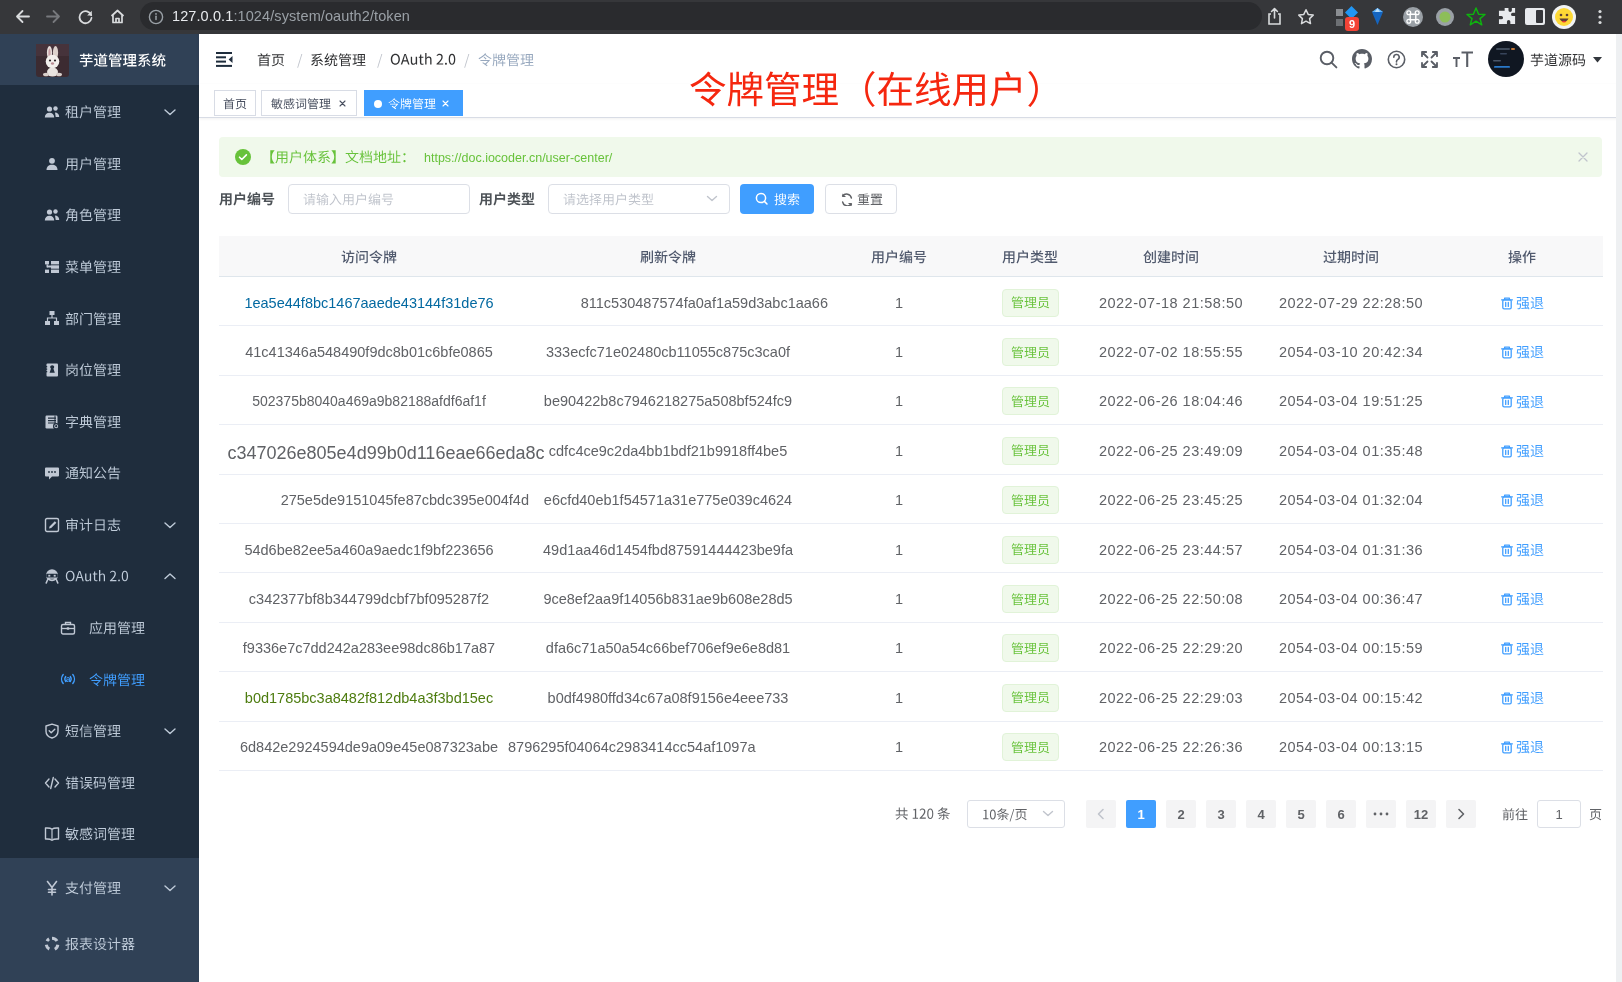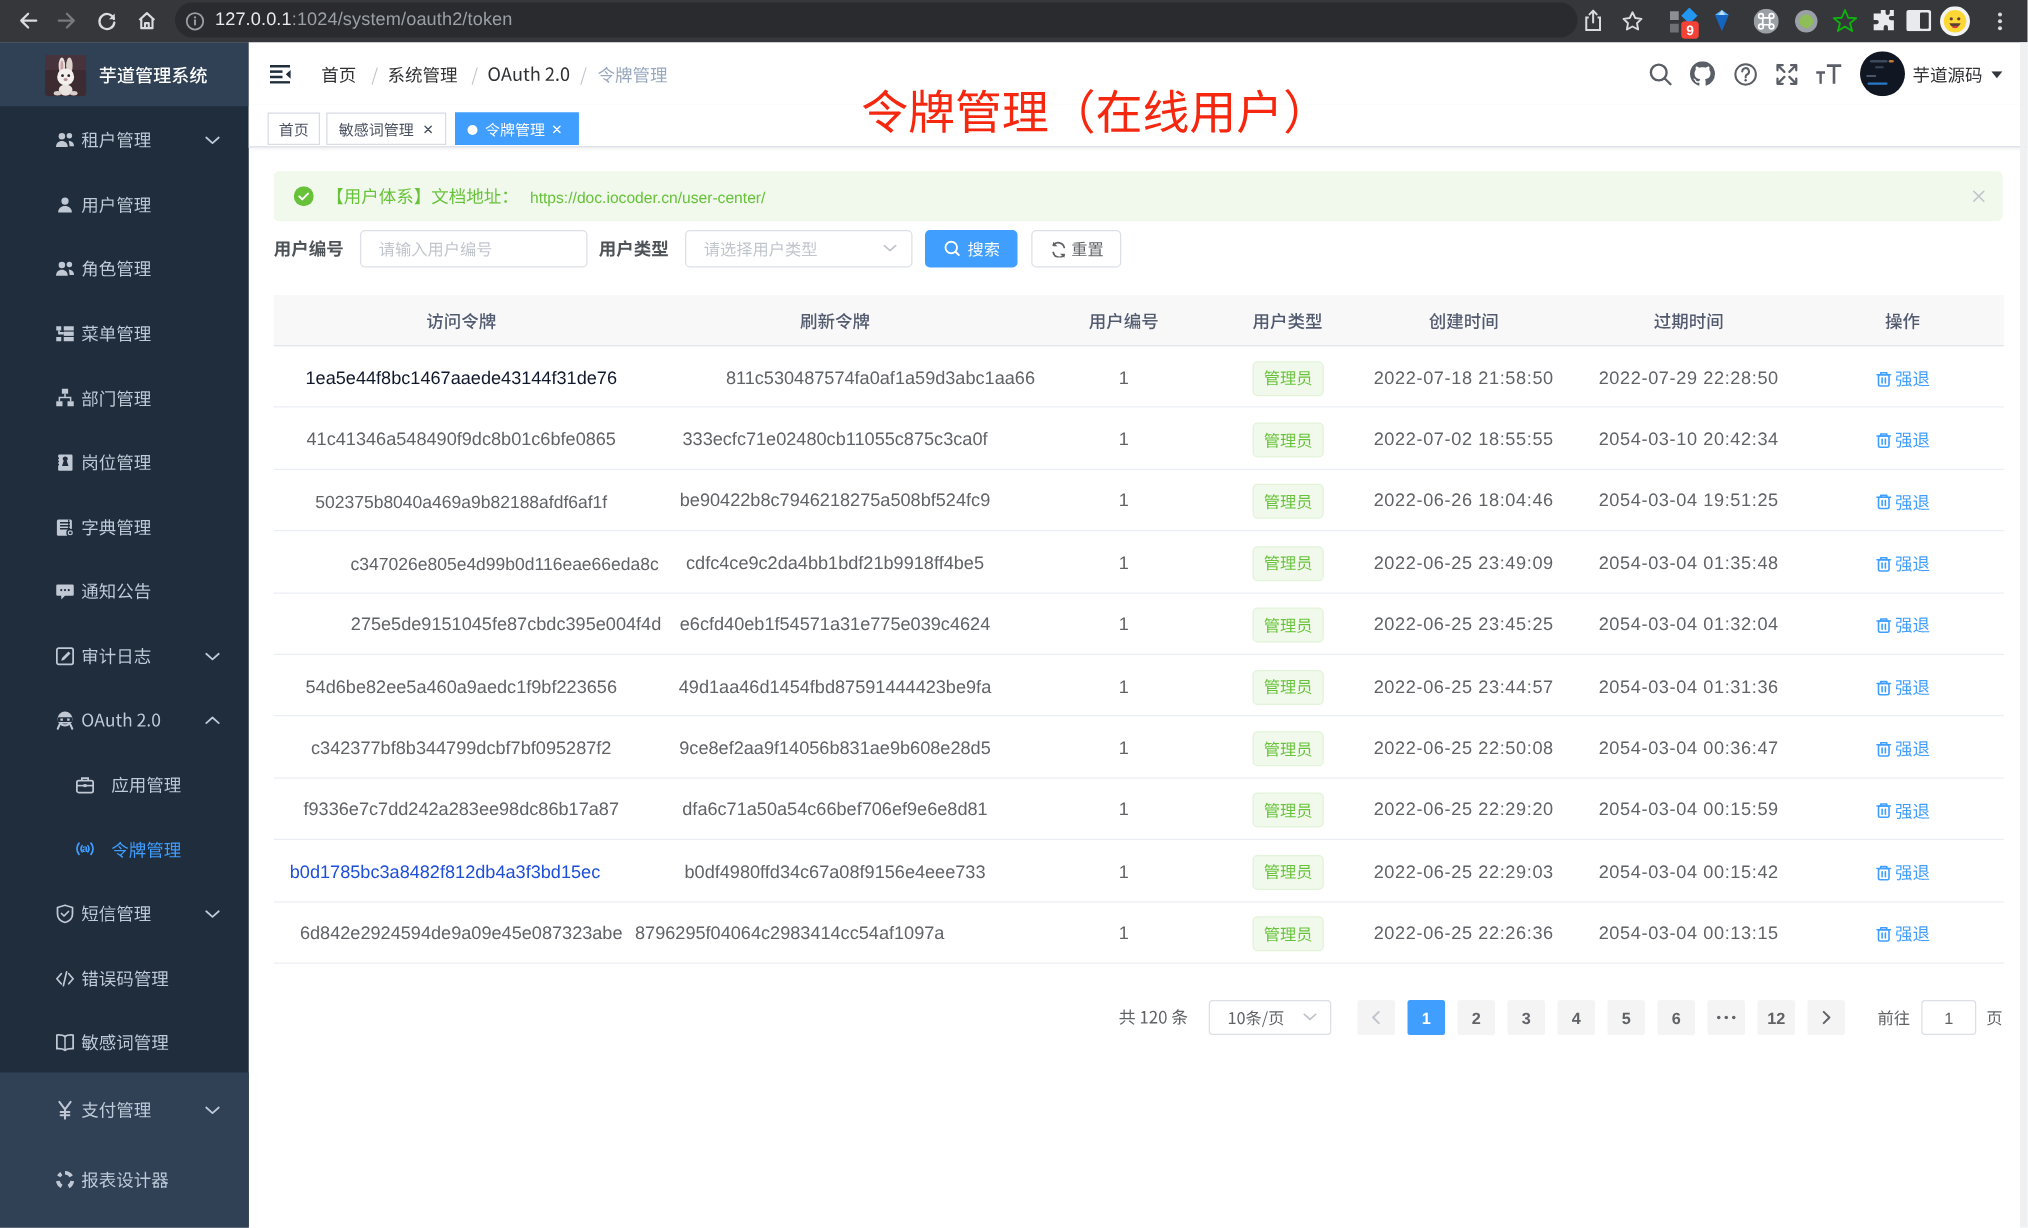--- a/index.html
+++ b/index.html
@@ -465,21 +465,21 @@
 <svg style="position:absolute;left:1143.0px;top:248.7px" width="58" height="21">
     <use href="#t38" fill="#515a6e"></use>
   </svg>
 <svg style="position:absolute;left:1323.0px;top:248.7px" width="58" height="21">
     <use href="#t39" fill="#515a6e"></use>
   </svg>
 <svg style="position:absolute;left:1508.0px;top:248.7px" width="30" height="21">
     <use href="#t40" fill="#515a6e"></use>
   </svg>
 <div class="abs" style="left:219px;top:277.0px;width:1384px;height:49.4px;border-bottom:1px solid #ebeef5"></div>
-<div class="abs" style="left:209px;top:294.5px;width:320px;font-size:14.5px;color:#0f172a;text-align:center">1ea5e44f8bc1467aaede43144f31de76</div>
+<div class="abs" style="left:209px;top:294.5px;width:320px;font-size:14.5px;color:#0369a1;text-align:center">1ea5e44f8bc1467aaede43144f31de76</div>
 <div class="abs" style="left:508px;top:294.5px;width:320px;font-size:14.5px;color:#606266;text-align:right">811c530487574fa0af1a59d3abc1aa66</div>
 <div class="abs" style="left:859px;top:294.5px;width:80px;font-size:14.5px;color:#606266;text-align:center">1</div>
 <div class="abs" style="left:1001.5px;top:288.5px;width:57px;height:28px;background:#f0f9eb;border:1px solid #e1f3d8;border-radius:4px"></div>
 <svg style="position:absolute;left:1010.5px;top:295.2px" width="41" height="20">
     <use href="#t41" fill="#67c23a"></use>
   </svg>
 <div class="abs" style="left:1081px;top:294.5px;width:180px;font-size:14.5px;letter-spacing:.5px;color:#606266;text-align:center">2022-07-18 21:58:50</div>
 <div class="abs" style="left:1261px;top:294.5px;width:180px;font-size:14.5px;letter-spacing:.5px;color:#606266;text-align:center">2022-07-29 22:28:50</div>
 <svg class="abs" style="left:1500px;top:295.5px;" width="14" height="14" viewBox="0 0 14 14" fill="none">
     <path d="M1.6 3.8h10.8M4.6 3.8V2.2h4.8v1.6" stroke="#409eff" stroke-width="1.3" fill="none" stroke-linecap="round" stroke-linejoin="round"></path>
@@ -519,21 +519,21 @@
 <div class="abs" style="left:1261px;top:393.3px;width:180px;font-size:14.5px;letter-spacing:.5px;color:#606266;text-align:center">2054-03-04 19:51:25</div>
 <svg class="abs" style="left:1500px;top:394.3px;" width="14" height="14" viewBox="0 0 14 14" fill="none">
     <path d="M1.6 3.8h10.8M4.6 3.8V2.2h4.8v1.6" stroke="#409eff" stroke-width="1.3" fill="none" stroke-linecap="round" stroke-linejoin="round"></path>
     <rect x="2.8" y="3.8" width="8.4" height="9" rx="1.3" stroke="#409eff" stroke-width="1.3" fill="none"></rect>
     <path d="M5.7 6.4v4M8.3 6.4v4" stroke="#409eff" stroke-width="1.3" stroke-linecap="round"></path>
   </svg>
 <svg style="position:absolute;left:1516.0px;top:393.5px" width="30" height="21">
     <use href="#t42" fill="#409eff"></use>
   </svg>
 <div class="abs" style="left:219px;top:425.2px;width:1384px;height:49.4px;border-bottom:1px solid #ebeef5"></div>
-<div class="abs" style="left:207px;top:442.7px;width:320px;font-size:14px;color:#606266;text-align:right">c347026e805e4d99b0d116eae66eda8c</div>
+<div class="abs" style="left:226px;top:442.7px;width:320px;font-size:18px;color:#606266;text-align:center">c347026e805e4d99b0d116eae66eda8c</div>
 <div class="abs" style="left:508px;top:442.7px;width:320px;font-size:14.5px;color:#606266;text-align:center">cdfc4ce9c2da4bb1bdf21b9918ff4be5</div>
 <div class="abs" style="left:859px;top:442.7px;width:80px;font-size:14.5px;color:#606266;text-align:center">1</div>
 <div class="abs" style="left:1001.5px;top:436.7px;width:57px;height:28px;background:#f0f9eb;border:1px solid #e1f3d8;border-radius:4px"></div>
 <svg style="position:absolute;left:1010.5px;top:443.4px" width="41" height="20">
     <use href="#t41" fill="#67c23a"></use>
   </svg>
 <div class="abs" style="left:1081px;top:442.7px;width:180px;font-size:14.5px;letter-spacing:.5px;color:#606266;text-align:center">2022-06-25 23:49:09</div>
 <div class="abs" style="left:1261px;top:442.7px;width:180px;font-size:14.5px;letter-spacing:.5px;color:#606266;text-align:center">2054-03-04 01:35:48</div>
 <svg class="abs" style="left:1500px;top:443.7px;" width="14" height="14" viewBox="0 0 14 14" fill="none">
     <path d="M1.6 3.8h10.8M4.6 3.8V2.2h4.8v1.6" stroke="#409eff" stroke-width="1.3" fill="none" stroke-linecap="round" stroke-linejoin="round"></path>
@@ -609,21 +609,21 @@
 <div class="abs" style="left:1261px;top:640.3px;width:180px;font-size:14.5px;letter-spacing:.5px;color:#606266;text-align:center">2054-03-04 00:15:59</div>
 <svg class="abs" style="left:1500px;top:641.3px;" width="14" height="14" viewBox="0 0 14 14" fill="none">
     <path d="M1.6 3.8h10.8M4.6 3.8V2.2h4.8v1.6" stroke="#409eff" stroke-width="1.3" fill="none" stroke-linecap="round" stroke-linejoin="round"></path>
     <rect x="2.8" y="3.8" width="8.4" height="9" rx="1.3" stroke="#409eff" stroke-width="1.3" fill="none"></rect>
     <path d="M5.7 6.4v4M8.3 6.4v4" stroke="#409eff" stroke-width="1.3" stroke-linecap="round"></path>
   </svg>
 <svg style="position:absolute;left:1516.0px;top:640.5px" width="30" height="21">
     <use href="#t42" fill="#409eff"></use>
   </svg>
 <div class="abs" style="left:219px;top:672.2px;width:1384px;height:49.4px;border-bottom:1px solid #ebeef5"></div>
-<div class="abs" style="left:196px;top:689.7px;width:320px;font-size:14.5px;color:#1d4ed8;text-align:center">b0d1785bc3a8482f812db4a3f3bd15ec</div>
+<div class="abs" style="left:209px;top:689.7px;width:320px;font-size:14.5px;color:#4d7c0f;text-align:center">b0d1785bc3a8482f812db4a3f3bd15ec</div>
 <div class="abs" style="left:508px;top:689.7px;width:320px;font-size:14.5px;color:#606266;text-align:center">b0df4980ffd34c67a08f9156e4eee733</div>
 <div class="abs" style="left:859px;top:689.7px;width:80px;font-size:14.5px;color:#606266;text-align:center">1</div>
 <div class="abs" style="left:1001.5px;top:683.7px;width:57px;height:28px;background:#f0f9eb;border:1px solid #e1f3d8;border-radius:4px"></div>
 <svg style="position:absolute;left:1010.5px;top:690.4px" width="41" height="20">
     <use href="#t41" fill="#67c23a"></use>
   </svg>
 <div class="abs" style="left:1081px;top:689.7px;width:180px;font-size:14.5px;letter-spacing:.5px;color:#606266;text-align:center">2022-06-25 22:29:03</div>
 <div class="abs" style="left:1261px;top:689.7px;width:180px;font-size:14.5px;letter-spacing:.5px;color:#606266;text-align:center">2054-03-04 00:15:42</div>
 <svg class="abs" style="left:1500px;top:690.7px;" width="14" height="14" viewBox="0 0 14 14" fill="none">
     <path d="M1.6 3.8h10.8M4.6 3.8V2.2h4.8v1.6" stroke="#409eff" stroke-width="1.3" fill="none" stroke-linecap="round" stroke-linejoin="round"></path>

